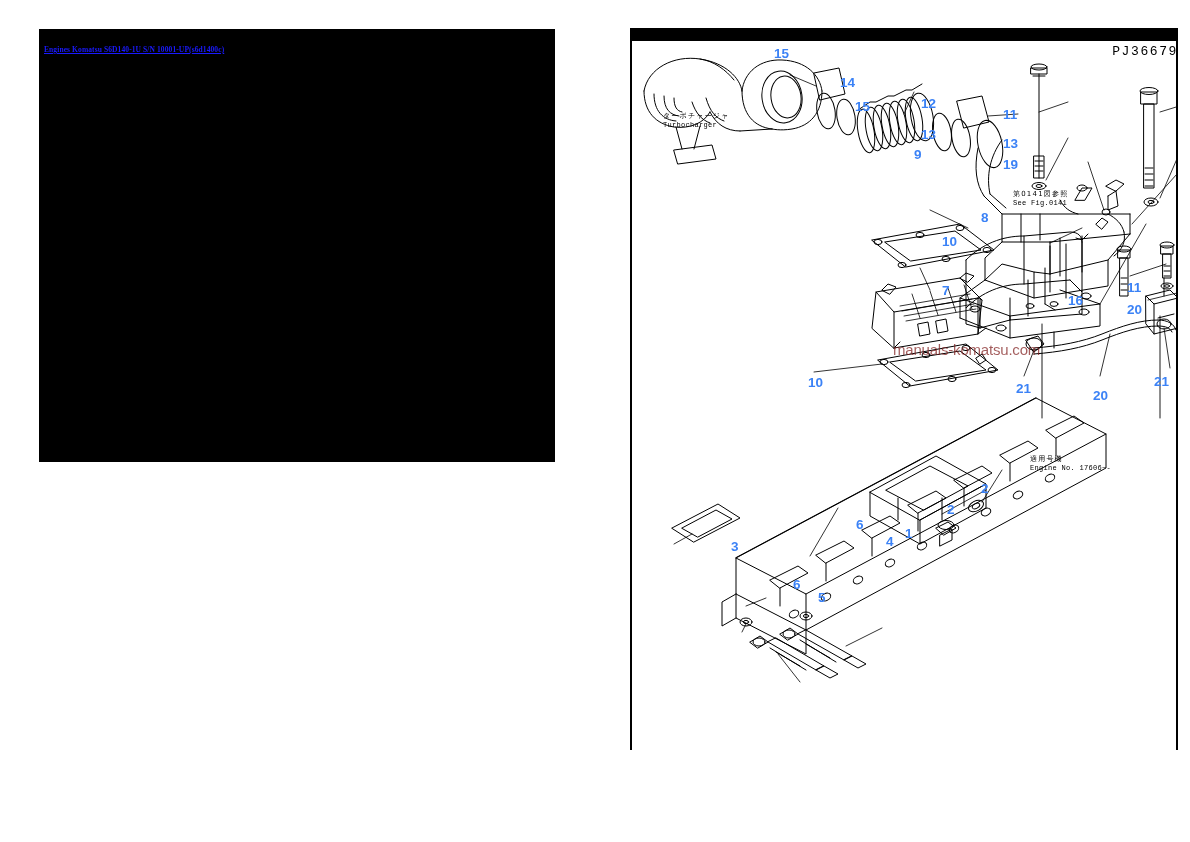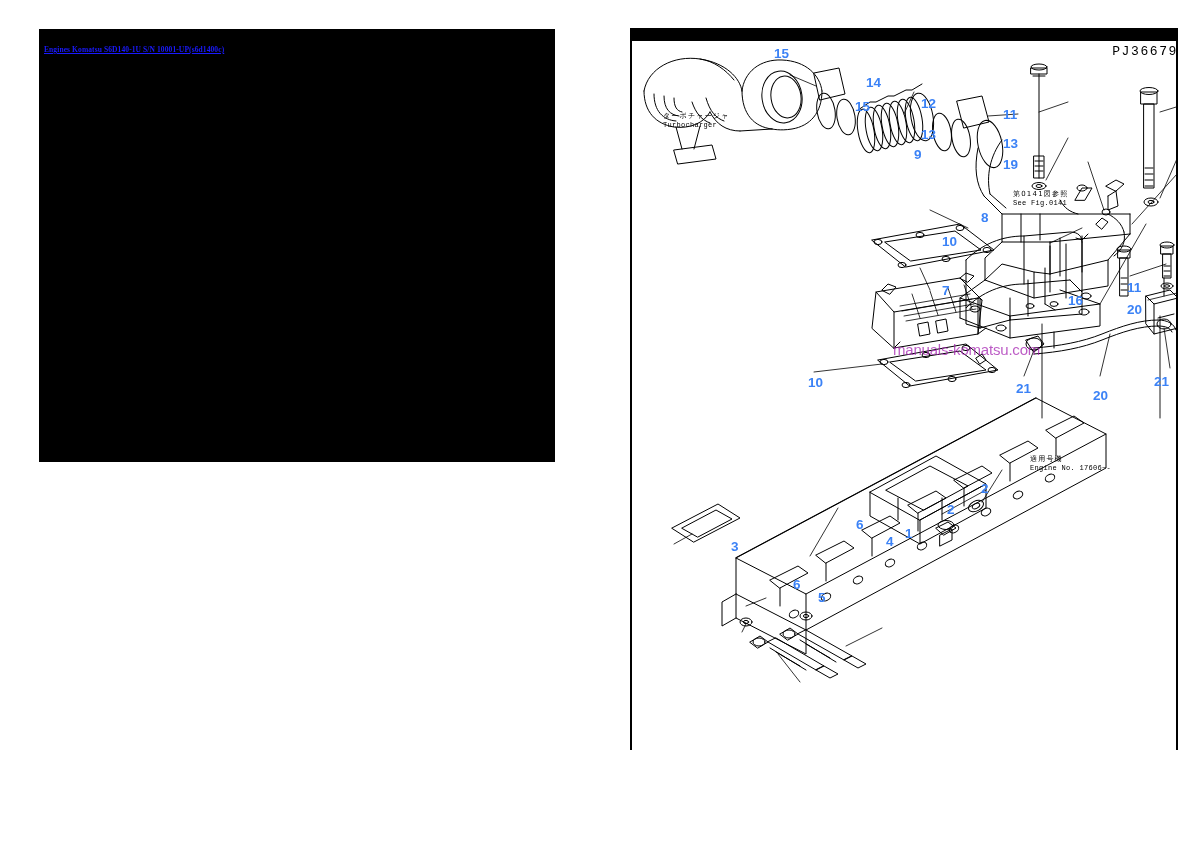--- a/index.html
+++ b/index.html
@@ -48,21 +48,21 @@
     position:absolute;
     font-family:"DejaVu Sans",sans-serif;
     font-size:7px;color:#000;line-height:1.35;white-space:nowrap;
   }
   .jp .en{font-family:"Liberation Mono",monospace;font-size:7px;letter-spacing:.3px;}
   .jp .kanji{letter-spacing:1.2px;}
 
   #watermark{
     position:absolute;left:893px;top:341px;
     font-family:"Liberation Sans",sans-serif;
-    font-size:15px;color:#a21caf;opacity:.72;
+    font-size:15px;color:#7f1d1d;opacity:.72;
     white-space:nowrap;letter-spacing:-.2px;
   }
 </style>
 </head>
 <body>
 
 <div id="left-panel">
   <a id="doc-title" href="#">Engines Komatsu S6D140-1U S/N 10001-UP(s6d1400c)</a>
 </div>
 
@@ -347,21 +347,21 @@
       <path d="M116 578 L136 570"></path>
       <path d="M112 604 L116 596"></path>
       <path d="M252 600 L216 618"></path>
       <path d="M170 654 L148 626"></path>
     </g>
   </g>
 </svg>
 </div>
 
 <div class="cal" style="left:774px;top:47px;">15</div>
-<div class="cal" style="left:840px;top:76px;margin-left:26px;">14</div>
+<div class="cal" style="left:840px;top:76px;">14</div>
 <div class="cal" style="left:855px;top:100px;">15</div>
 <div class="cal" style="left:921px;top:97px;">12</div>
 <div class="cal" style="left:1003px;top:108px;">11</div>
 <div class="cal" style="left:921px;top:128px;">13</div>
 <div class="cal" style="left:1003px;top:137px;">13</div>
 <div class="cal" style="left:914px;top:148px;">9</div>
 <div class="cal" style="left:1003px;top:158px;">19</div>
 <div class="cal" style="left:981px;top:211px;">8</div>
 <div class="cal" style="left:942px;top:235px;">10</div>
 <div class="cal" style="left:942px;top:284px;">7</div>

